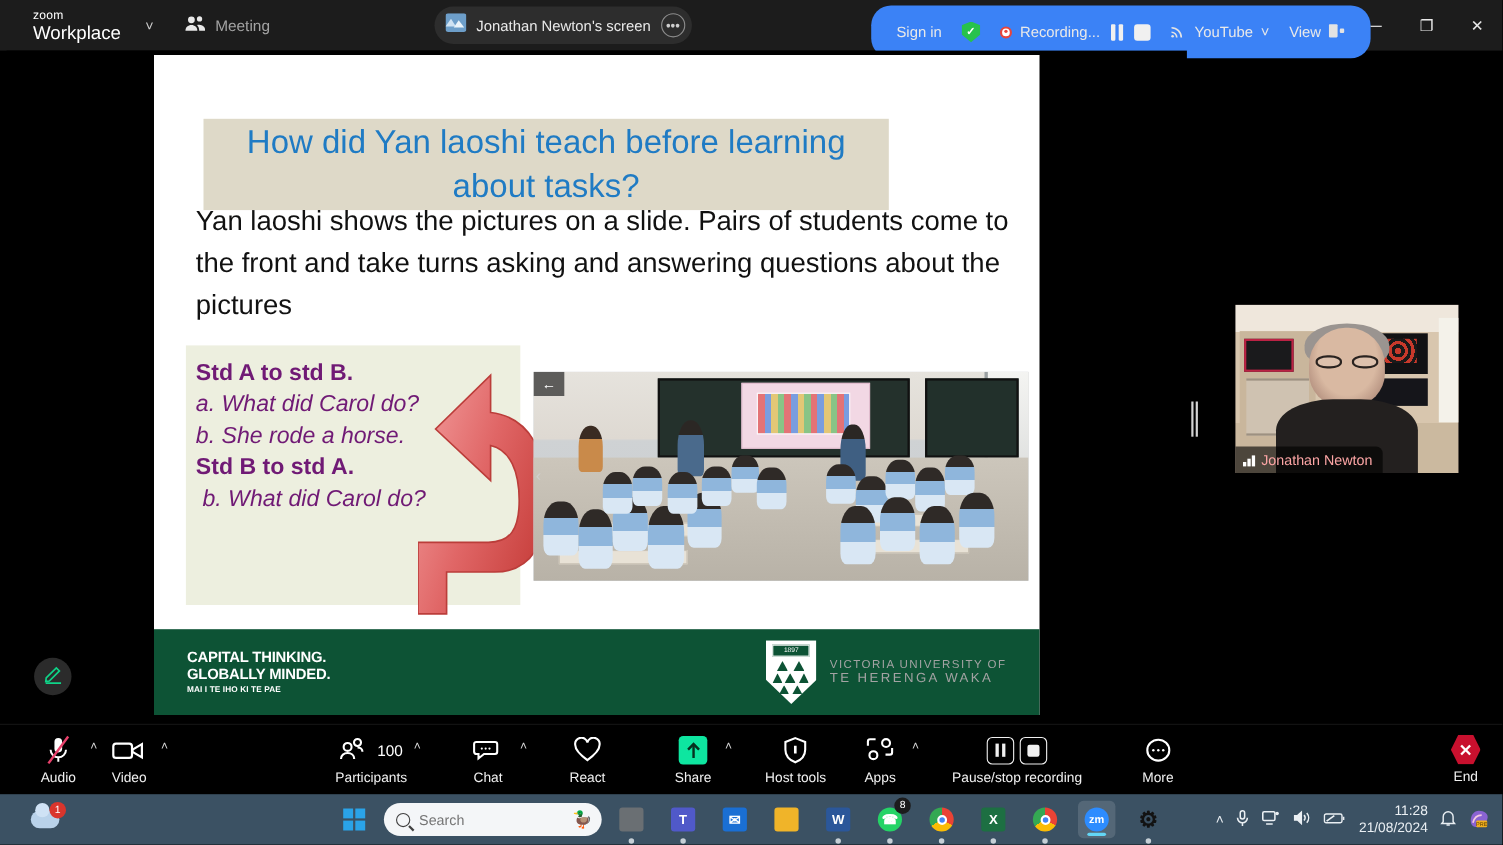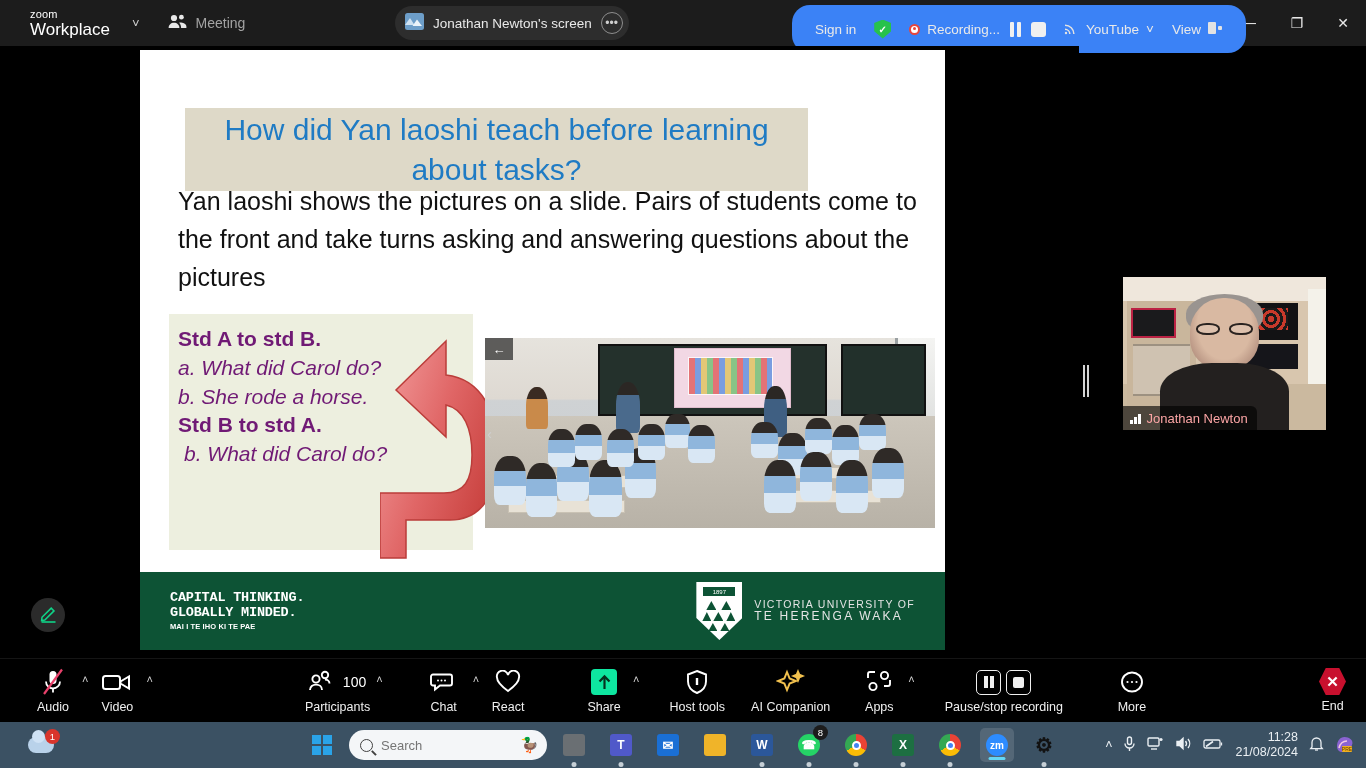--- a/index.html
+++ b/index.html
@@ -115,29 +115,29 @@
   .photo .adult{position:absolute;border-radius:45% 45% 12% 12%;}
   .photo .desk{position:absolute;background:#e8e2d6;border:1px solid #c9c2b4;}
   .photo .backbtn{position:absolute;left:0;top:0;width:28px;height:22px;background:rgba(40,40,40,.72);
       color:#fff;font-size:13px;display:flex;align-items:center;justify-content:center;}
   .photo .leftarr{position:absolute;left:2px;top:50%;transform:translateY(-50%);color:#cfcfcf;font-size:15px;}
   .footer-band {
     position:absolute; left:0; bottom:0; width: 805px; height: 78px; background:#0d5335;
     display:flex; align-items:center;
   }
   .f-left{margin-left:30px;color:#fff;line-height:1.06;}
-  .f-left .l1{font-size:13.5px;font-weight:bold;letter-spacing:-.2px;font-family:Liberation Mono, monospace;}
+  .f-left .l1{font-size:13.5px;font-weight:bold;letter-spacing:-.2px;}
   .f-left .l3{font-size:7.5px;font-weight:bold;margin-top:3px;letter-spacing:.1px;}
   .f-right{position:absolute;right:30px;display:flex;align-items:center;gap:12px;}
   .crest{width:46px;height:58px;position:relative;}
   .crest .sh{position:absolute;inset:0;background:#fff;clip-path:polygon(0 0,100% 0,100% 62%,50% 100%,0 62%);}
   .crest .bar{position:absolute;left:6px;top:4px;width:34px;height:11px;background:#0d5335;border:1.5px solid #fff;
      color:#fff;font-size:6px;display:flex;align-items:center;justify-content:center;}
   .crest .tri{position:absolute;background:#0d5335;}
-  .f-right .txt{color:#e5e5e5;line-height:1.1;}
+  .f-right .txt{color:#a3a3a3;line-height:1.1;}
   .f-right .t1{font-size:10.5px;letter-spacing:1.3px;}
   .f-right .t2{font-size:24px;font-weight:bold;letter-spacing:.4px;margin:1px 0;}
   .f-right .t3{font-size:12px;letter-spacing:2.2px;}
 
   
   .annot-btn{
     position:absolute; left:25px; top:552px; width:34px;height:34px;border-radius:50%;
     background:#2b2b2b;display:flex;align-items:center;justify-content:center;
   }
 
@@ -489,21 +489,21 @@
           <path d="M3 4.5h17a2 2 0 012 2v7a2 2 0 01-2 2H10l-5 4v-4H3a2 2 0 01-2-2v-7a2 2 0 012-2z"></path>
           <circle cx="8" cy="10.5" r="1" fill="#fff" stroke="none"></circle>
           <circle cx="11.5" cy="10.5" r="1" fill="#fff" stroke="none"></circle>
           <circle cx="15" cy="10.5" r="1" fill="#fff" stroke="none"></circle>
         </svg>
       </span>
       <span class="lb">Chat</span>
     </div>
     <div class="zcaret">˄</div>
 
-    <div class="zitem" style="">
+    <div class="zitem" style="margin-left:26px">
       <span class="ic">
         <svg width="26" height="24" viewBox="0 0 26 24" fill="none" stroke="#fff" stroke-width="1.9">
           <path d="M13 21C4 14.6 2 10.6 2 7.6A5.2 5.2 0 0113 5a5.2 5.2 0 0111 2.6c0 3-2 7-11 13.4z"></path>
         </svg>
       </span>
       <span class="lb">React</span>
     </div>
 
     <div class="zitem" style="margin-left:50px">
       <span class="ic">
@@ -521,29 +521,20 @@
     <div class="zitem" style="margin-left:24px">
       <span class="ic">
         <svg width="24" height="26" viewBox="0 0 24 26" fill="none" stroke="#fff" stroke-width="1.9">
           <path d="M12 2 L21 5.5 V12.5 C21 18 17 22 12 24 C7 22 3 18 3 12.5 V5.5 Z"></path>
           <path d="M12 9 V16" stroke-width="2.4"></path>
         </svg>
       </span>
       <span class="lb">Host tools</span>
     </div>
 
-    <div class="zitem" style="margin-left:26px">
-      <span class="ic">
-        <svg width="30" height="26" viewBox="0 0 30 26" fill="none" stroke="#f2c14e" stroke-width="1.9">
-          <path d="M11 3 L13.6 9.4 L20 12 L13.6 14.6 L11 21 L8.4 14.6 L2 12 L8.4 9.4 Z"></path>
-          <path d="M22 2.5 L23.3 5.7 L26.5 7 L23.3 8.3 L22 11.5 L20.7 8.3 L17.5 7 L20.7 5.7 Z" fill="#f2c14e"></path>
-        </svg>
-      </span>
-      <span class="lb">AI Companion</span>
-    </div>
 
     <div class="zitem" style="margin-left:26px">
       <span class="ic">
         <svg width="27" height="24" viewBox="0 0 27 24" fill="none" stroke="#fff" stroke-width="1.9">
           <path d="M9 2 H4 A2 2 0 002 4 V8"></path>
           <path d="M18 16 H22 A2 2 0 0024 14 V10"></path>
           <circle cx="18.5" cy="5.5" r="3.6"></circle>
           <circle cx="7" cy="16.5" r="3.6"></circle>
         </svg>
       </span>

